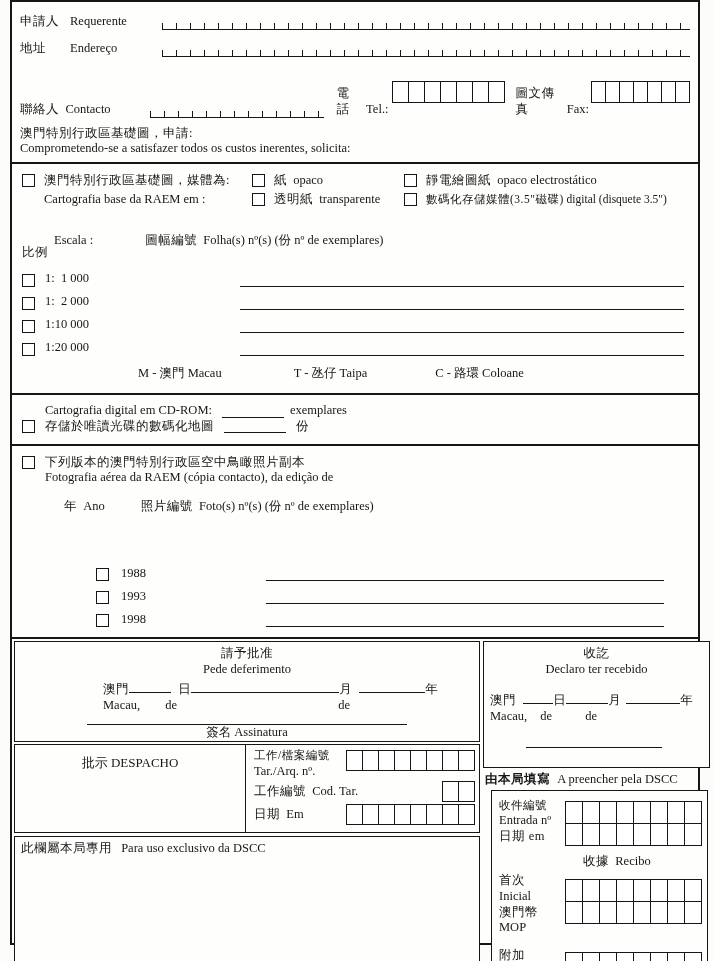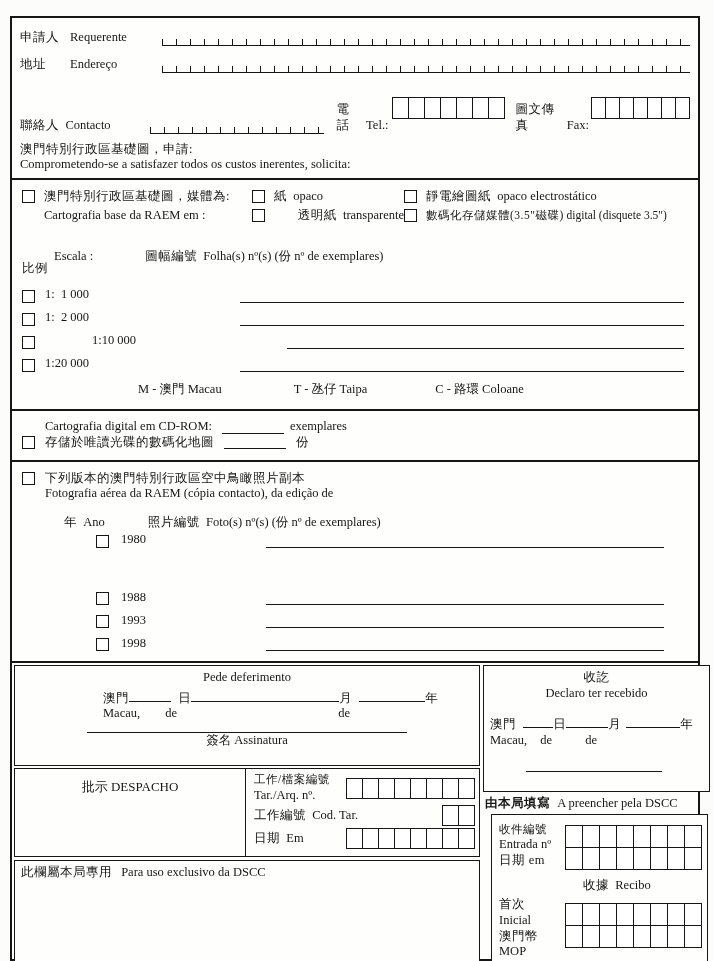--- a/index.html
+++ b/index.html
@@ -4,21 +4,21 @@
 <style>
   html,body{margin:0;padding:0;}
   body{
     width:714px;height:961px;position:relative;
     background:#fcfcfa;color:#161616;
     font-family:"Liberation Serif","DejaVu Serif",serif;
     font-size:12.5px;line-height:1.25;
     -webkit-font-smoothing:antialiased;
   }
   .frame{
-    position:absolute;left:10px;top:16px;width:690px;height:945px;
+    position:absolute;left:10px;top:0;width:690px;height:945px;
     border:2.5px solid #161616;box-sizing:border-box;
     display:flex;flex-direction:column;background:#fefefd;
   }
   .sec{border-bottom:2px solid #161616;box-sizing:border-box;}
   .row{display:flex;align-items:flex-end;}
   .zh{letter-spacing:.5px;}
   
   .comb{
     height:17px;border-bottom:1.6px solid #161616;
     background:repeating-linear-gradient(to right,#161616 0 1px,transparent 1px 14px) bottom left / 100% 6px no-repeat;
@@ -95,21 +95,21 @@
       <span class="cb" style="margin:0 9px 0 2px;"></span>
       <span class="zh" style="width:208px;">澳門特別行政區基礎圖，媒體為:</span>
       <span class="cb" style="margin-right:9px;"></span>
       <span style="width:130px;"><span class="zh">紙</span>&nbsp; <span>opaco</span></span>
       <span class="cb" style="margin-right:9px;"></span>
       <span><span class="zh">靜電繪圖紙</span>&nbsp; <span>opaco electrostático</span></span>
     </div>
     <div class="row" style="align-items:center;">
       <span style="width:208px;margin-left:24px;">Cartografia base da RAEM em :</span>
       <span class="cb" style="margin-right:9px;"></span>
-      <span style="width:130px;text-align:right;"><span class="zh">透明紙</span>&nbsp; <span>transparente</span></span>
+      <span style="width:130px;"><span class="zh">透明紙</span>&nbsp; <span>transparente</span></span>
       <span class="cb" style="margin-right:9px;"></span>
       <span class="small"><span class="zh">數碼化存儲媒體(3.5"磁碟)</span> <span>digital (disquete 3.5")</span></span>
     </div>
 
     <div class="row" style="margin:14px 0 10px 0;align-items:center;">
       <span class="zh" style="margin-left:2px;margin-top:24px;">比例</span>
       <span style="margin-left:6px;">Escala :</span>
       <span class="zh" style="margin-left:52px;">圖幅編號</span>
       <span style="margin-left:6px;">Folha(s) nº(s) (份  nº de exemplares)</span>
     </div>
@@ -119,21 +119,21 @@
       <span style="width:195px;white-space:pre;">1:  1 000</span>
       <span class="line" style="flex:1;margin-right:6px;"></span>
     </div>
     <div class="row" style="margin-bottom:7px;">
       <span class="cb" style="margin:0 10px 0 2px;"></span>
       <span style="width:195px;white-space:pre;">1:  2 000</span>
       <span class="line" style="flex:1;margin-right:6px;"></span>
     </div>
     <div class="row" style="margin-bottom:7px;">
       <span class="cb" style="margin:0 10px 0 2px;"></span>
-      <span style="width:195px;white-space:pre;margin-left:47px;">1:10 000</span>
+      <span style="width:195px;white-space:pre;">1:10 000</span>
       <span class="line" style="flex:1;margin-right:6px;"></span>
     </div>
     <div class="row" style="margin-bottom:6px;">
       <span class="cb" style="margin:0 10px 0 2px;"></span>
       <span style="width:195px;white-space:pre;">1:20 000</span>
       <span class="line" style="flex:1;margin-right:6px;"></span>
     </div>
 
     <div class="row" style="margin:10px 0 8px 118px;">
       <span>M - 澳門  Macau</span>
@@ -156,30 +156,25 @@
     </div>
   </div>
 
   <div class="sec" style="padding:9px 8px 10px 8px;border-bottom:2.5px solid #161616;">
     <div class="row" style="align-items:center;">
       <span class="cb" style="margin:0 10px 0 2px;"></span>
       <span class="zh">下列版本的澳門特別行政區空中鳥瞰照片副本</span>
     </div>
     <div style="margin-left:25px;">Fotografia aérea da RAEM (cópia contacto), da edição de</div>
 
-    <div class="row" style="margin:13px 0 1px 0;gap:7px;">
+    <div class="row" style="margin:13px 0 16px 0;">
       <span style="margin-left:44px;"><span class="zh">年</span>&nbsp; <span>Ano</span></span>
       <span style="margin-left:36px;"><span class="zh">照片編號</span>&nbsp; <span>Foto(s) nº(s)  (份 nº de exemplares)</span></span>
     </div>
 
-    <div class="row" style="margin-bottom:7px;">
-      <span class="cb" style="margin:0 12px 0 76px;"></span>
-      <span style="width:145px;">1980</span>
-      <span class="line" style="flex:1;margin-right:26px;"></span>
-    </div>
     <div class="row" style="margin-bottom:7px;">
       <span class="cb" style="margin:0 12px 0 76px;"></span>
       <span style="width:145px;margin-top:35px;">1988</span>
       <span class="line" style="flex:1;margin-right:26px;"></span>
     </div>
     <div class="row" style="margin-bottom:7px;">
       <span class="cb" style="margin:0 12px 0 76px;"></span>
       <span style="width:145px;">1993</span>
       <span class="line" style="flex:1;margin-right:26px;"></span>
     </div>
@@ -188,41 +183,42 @@
       <span style="width:145px;">1998</span>
       <span class="line" style="flex:1;margin-right:26px;"></span>
     </div>
   </div>
 
   <div style="flex:1;display:flex;padding:2px;gap:3px;">
 
     <div style="width:466px;display:flex;flex-direction:column;">
 
       <div class="box" style="height:101px;padding:4px 6px 2px 6px;">
+        <div class="ctr zh">請予批准</div>
         <div class="ctr">Pede deferimento</div>
         <div style="margin:3px 0 0 82px;">
           <span class="zh">澳門</span><span class="bl" style="width:42px;"></span>
           <span class="zh" style="margin-left:4px;">日</span><span class="bl" style="width:148px;"></span><span class="zh">月</span>
           <span class="bl" style="width:66px;margin-left:4px;"></span><span class="zh">年</span>
         </div>
         <div style="margin-left:82px;">
           <span>Macau,</span>
           <span style="margin-left:22px;">de</span>
           <span style="margin-left:158px;">de</span>
         </div>
         <div style="border-bottom:1.4px solid #161616;width:320px;margin:10px auto 0 auto;"></div>
         <div class="ctr">簽名 Assinatura</div>
       </div>
 
       <div class="box" style="height:89px;margin-top:2px;display:flex;">
         <div style="width:249px;border-right:1.6px solid #161616;box-sizing:border-box;">
           <div class="ctr" style="margin-top:10px;font-size:13px;">批示  DESPACHO</div>
         </div>
         <div style="flex:1;padding:3px 4px 2px 8px;">
-          <div class="row" style="align-items:center;">
+          <div class="row" style="align-items:flex-start;">
             <span style="width:92px;">
               <span class="zh small">工作/檔案編號</span><br>
               <span>Tar./Arq. nº.</span>
             </span>
             <span class="cellgrid wide tall" style="margin-left:auto;margin-top:2px;">
                 <i></i>
                 <i></i>
                 <i></i>
                 <i class="thick" style="border-right-width:1.6px;"></i>
                 <i></i>

